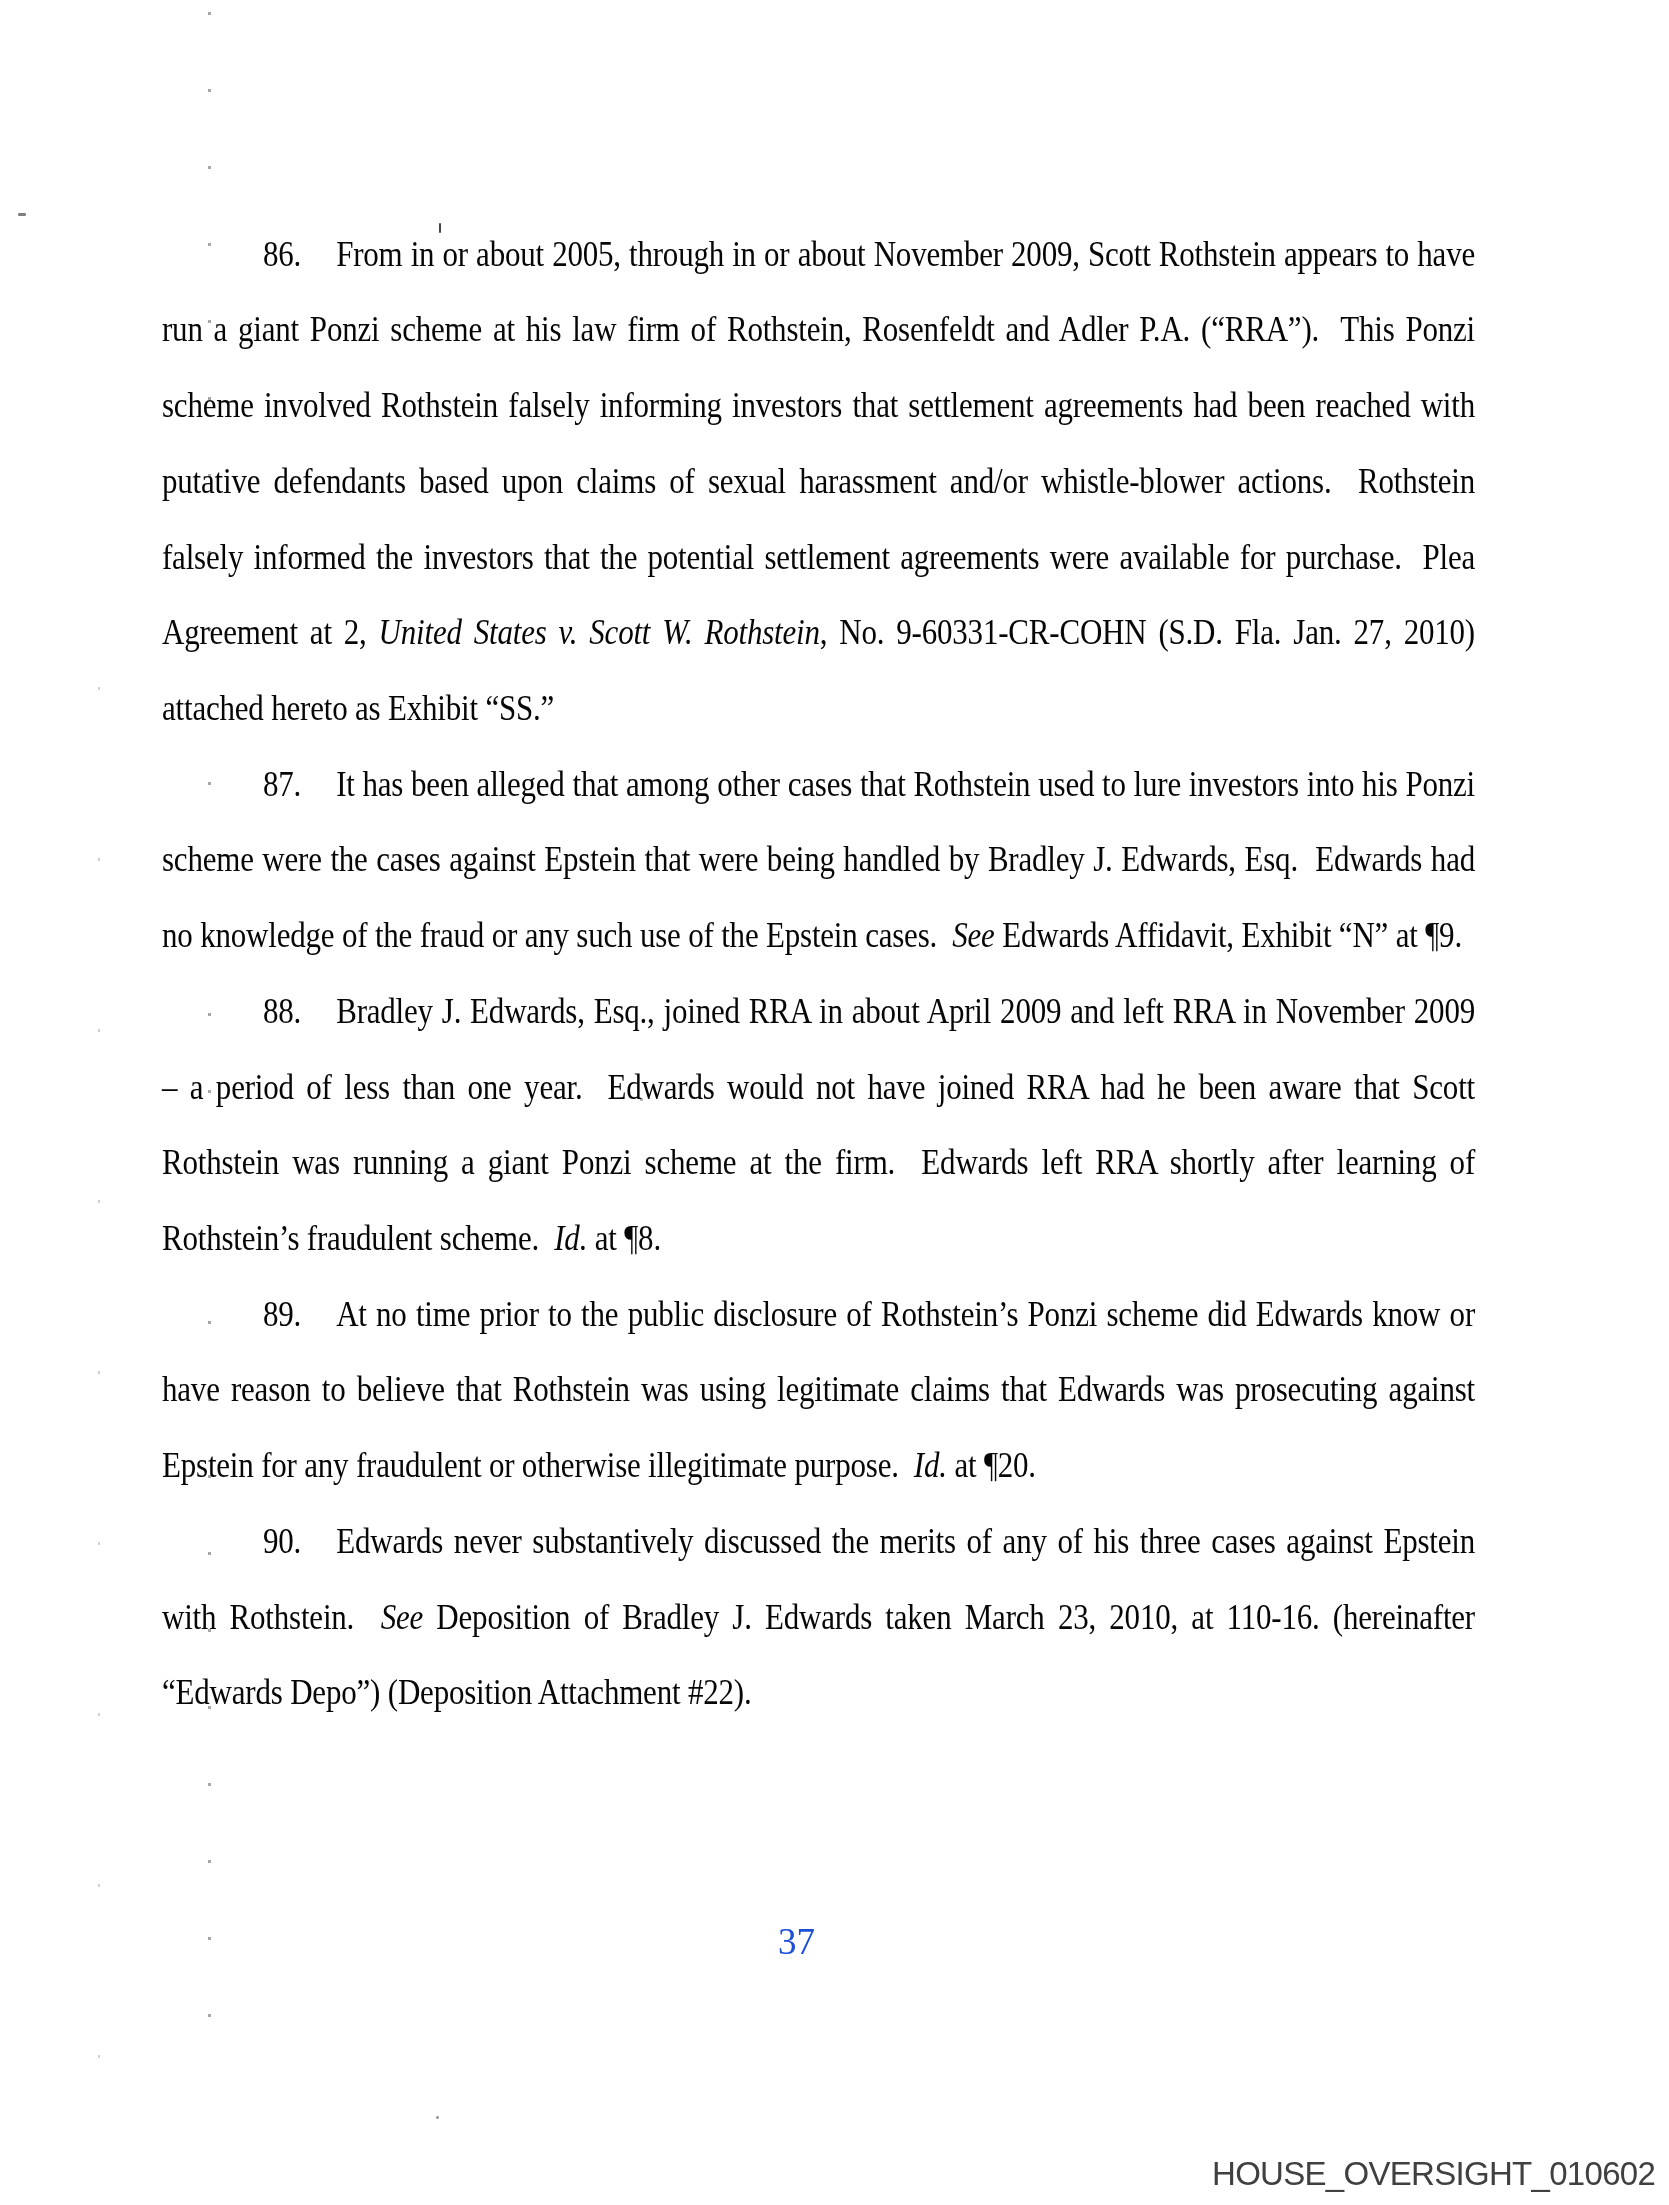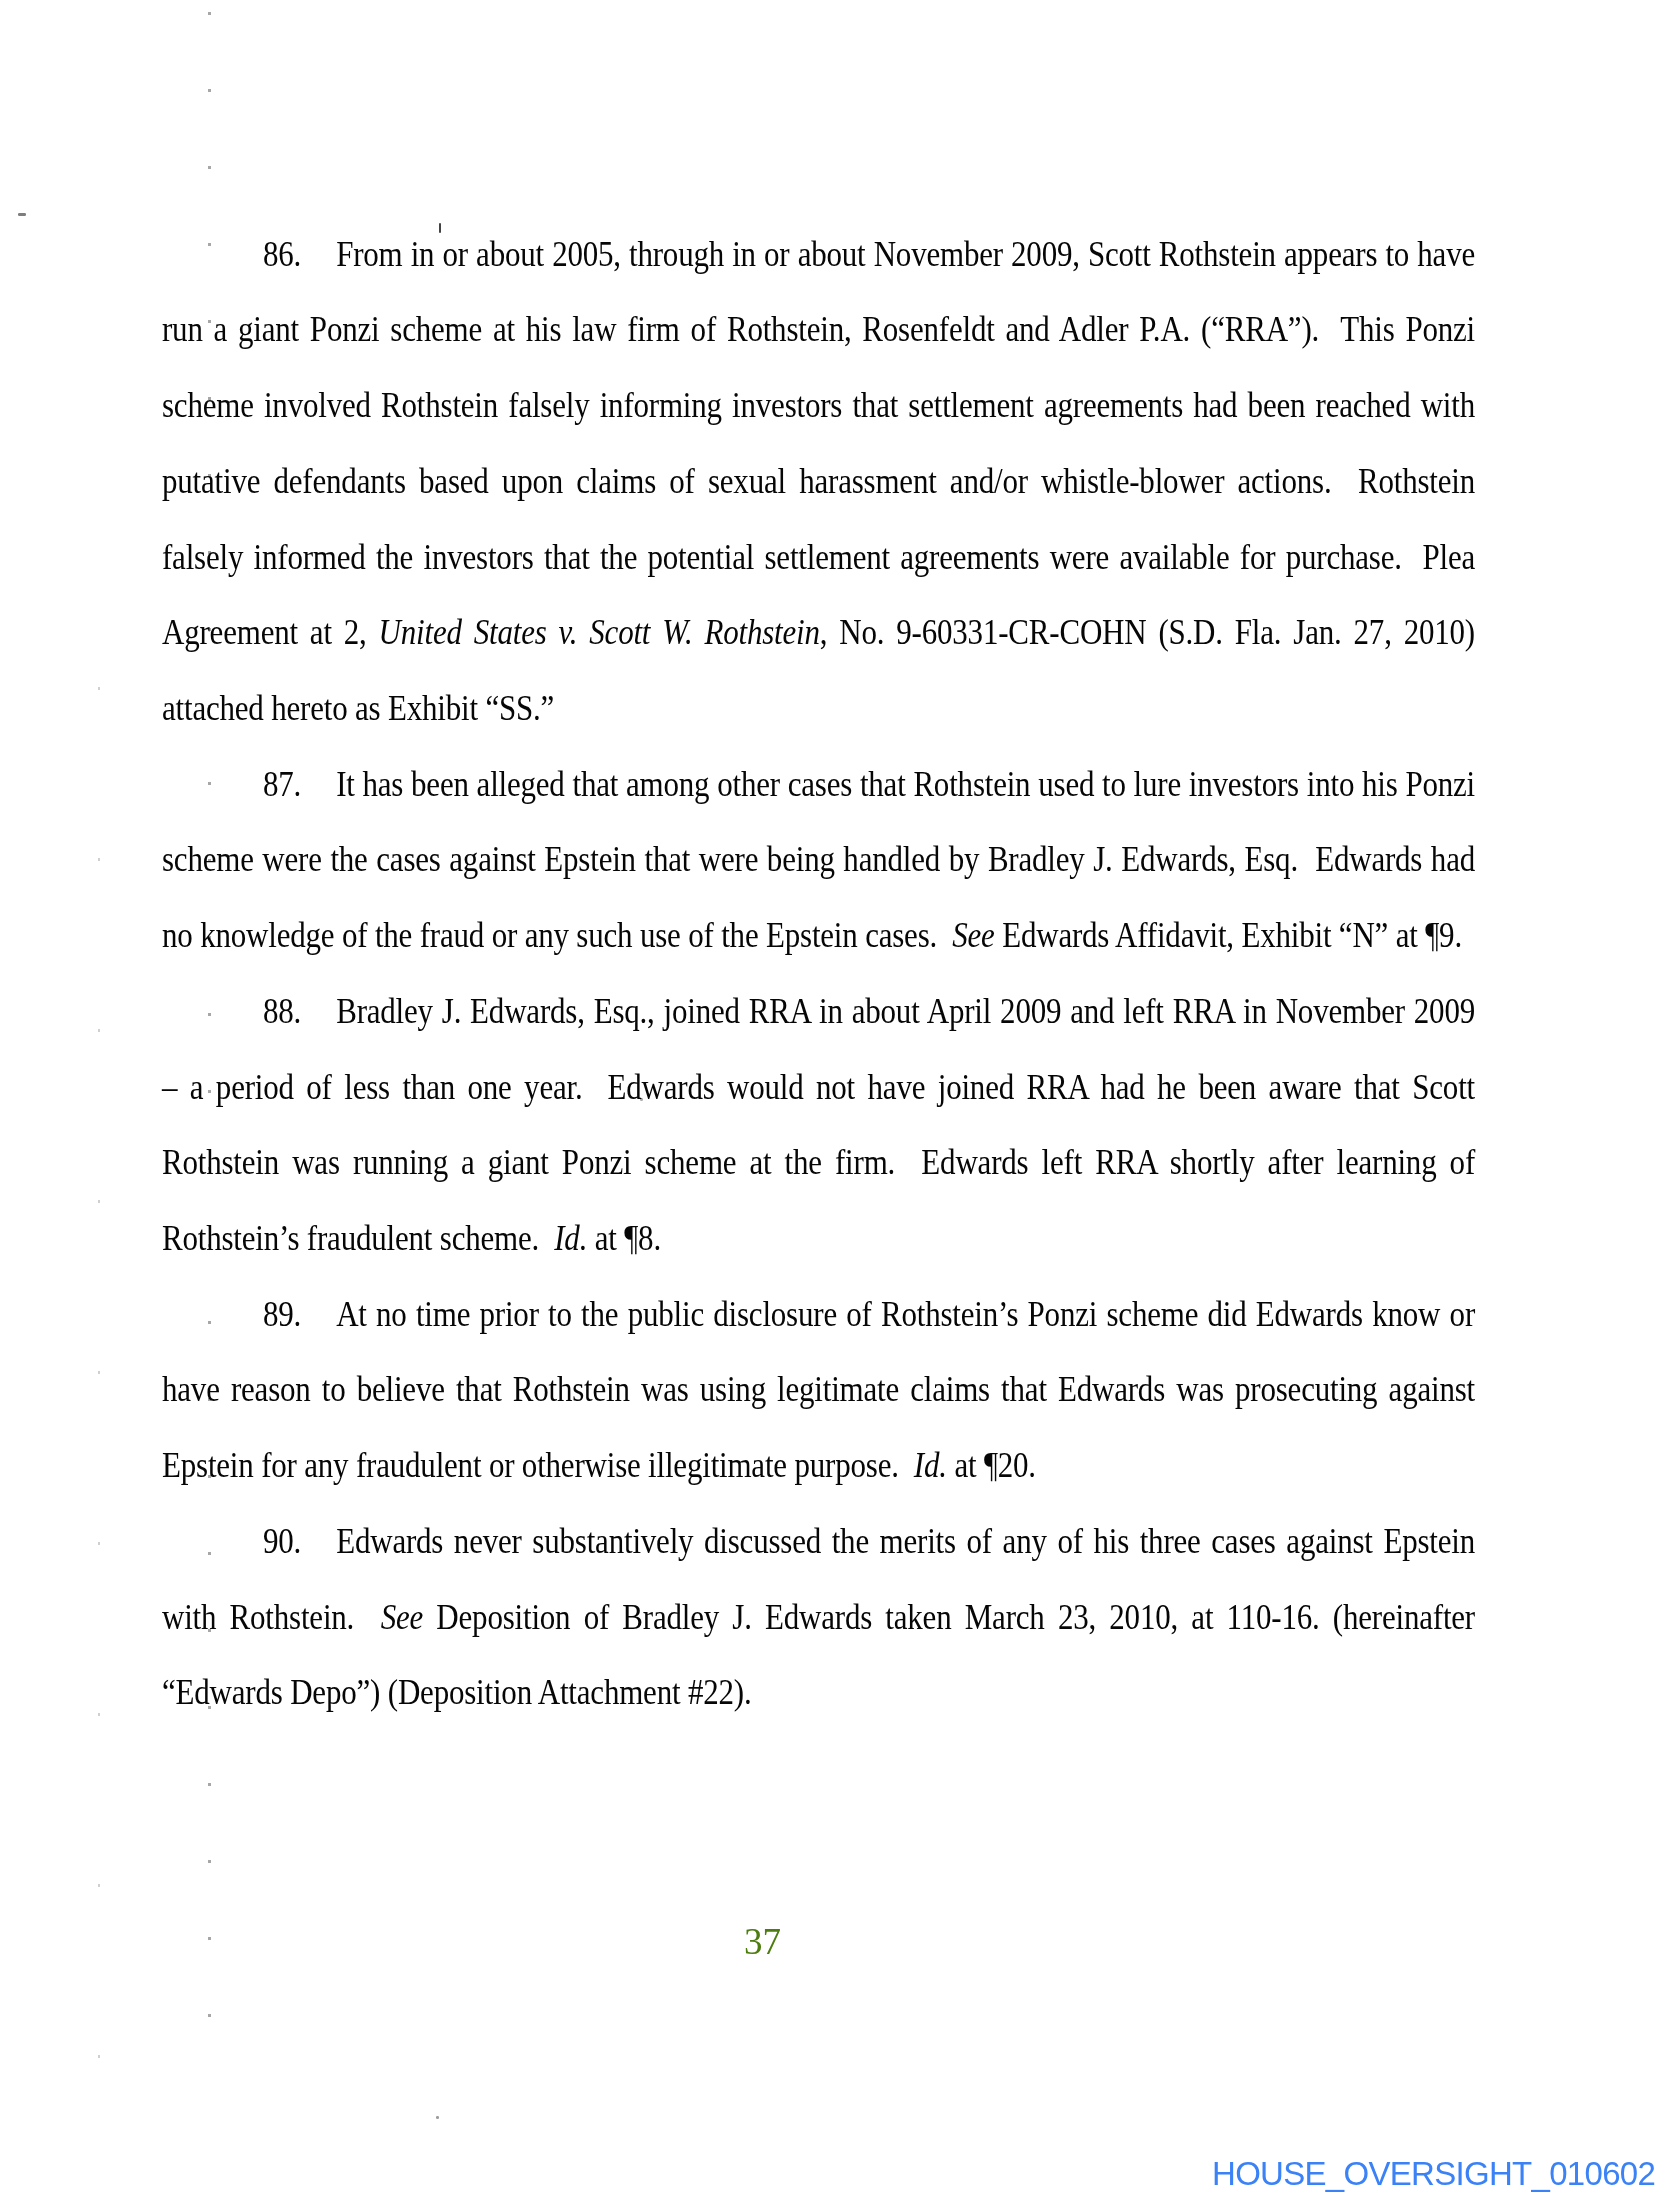--- a/index.html
+++ b/index.html
@@ -35,36 +35,36 @@
     padding: 0;
     text-indent: 101px;
   }
   .pnum { display: inline; }
   .tab  { display: inline-block; width: 35px; }
   .ptext .seg { white-space: pre-wrap; }
   .seg.italic { font-style: italic; }
 
   .page-number {
     position: absolute;
-    left: 744px;
+    left: 778px;
     top: 1923px;
     font-size: 37px;
     line-height: 1;
     font-family: "Liberation Serif", serif;
-    color: #4d7c0f;
+    color: #1d4ed8;
   }
   .bates {
     position: absolute;
     left: 1212px;
     top: 2157px;
     font-family: "Liberation Sans", sans-serif;
     font-size: 33px;
     letter-spacing: -0.7px;
     line-height: 1;
-    color: #3b82f6;
+    color: #404040;
   }
 
   
   .artifact-col-a {
     position: absolute;
     left: 208px;
     top: 11.8px;
     width: 2.6px;
     height: 2045px;
     background: repeating-linear-gradient(

